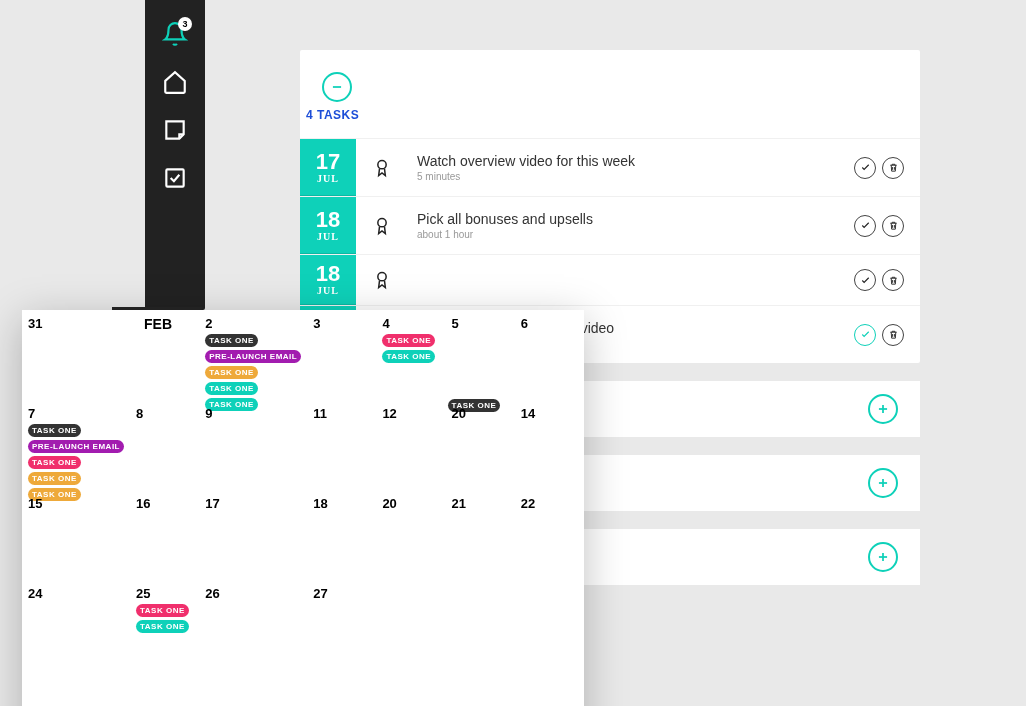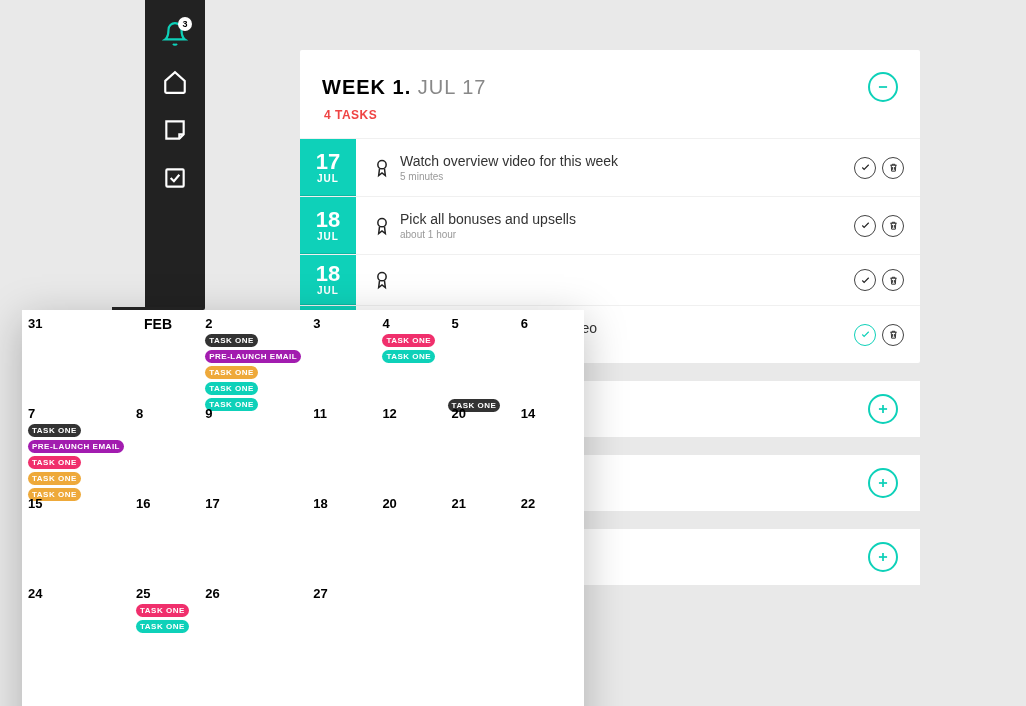--- a/index.html
+++ b/index.html
@@ -48,44 +48,44 @@
     border-radius: 2px;
     margin-bottom: 18px;
   }
   .week-header {
     display:flex; align-items:center; justify-content:space-between;
     padding: 22px 22px 6px 22px;
   }
   .week-title { font-size: 20px; letter-spacing:1px; }
   .week-title .bold { font-weight:800; color:#000; }
   .week-title .light { font-weight:300; color:#888; }
-  .week-sub { color:#ef4444; font-size:12px; font-weight:700; padding:0 22px 16px 24px; letter-spacing:0.5px; }
+  .week-sub { color:#1d4ed8; font-size:12px; font-weight:700; padding:0 22px 16px 6px; letter-spacing:0.5px; }
   .expand-btn, .collapse-btn {
     width:30px; height:30px; border:2px solid #0ed1b9; border-radius:50%;
     display:flex; align-items:center; justify-content:center;
     color:#0ed1b9; cursor:pointer;
   }
   .expand-btn svg, .collapse-btn svg { width:14px; height:14px; stroke:#0ed1b9; }
 
   .task-row {
     display:flex; align-items:stretch;
     border-top:1px solid #f0f0f0;
   }
   .date-chip {
     width:56px; background:#0ed1b9; color:#fff;
     display:flex; flex-direction:column; align-items:center; justify-content:center;
     border-bottom:1px solid #0bb9a3;
   }
   .date-chip .day { font-size:22px; font-weight:700; line-height:1; }
-  .date-chip .mon { font-size:10px; font-weight:600; letter-spacing:1px; }
+  .date-chip .mon { font-size:10px; font-weight:600; letter-spacing:1px;font-family:Liberation Serif, serif; }
   .task-body {
     flex:1;
     display:flex; align-items:center;
     padding:14px 16px;
-    gap:8px;
+    gap:25px;
   }
   .award-ic { width:20px; height:20px; flex-shrink:0; }
   .task-text { flex:1; }
   .task-title { font-size:14px; color:#333; }
   .task-dur { font-size:10px; color:#999; margin-top:2px; }
   .row-actions { display:flex; gap:6px; margin-left:auto; }
   .act-btn {
     width:22px; height:22px; border:1.5px solid #444; border-radius:50%;
     display:flex; align-items:center; justify-content:center;
     cursor:pointer; color:#222; background:#fff;
@@ -165,25 +165,20 @@
       <rect x="4" y="4" width="16" height="16" rx="1"></rect>
         <path d="M8 12l3 3 5-6"></path>
     </svg>
   </div>
 </div>
 
 <div class="main">
 
   <div class="week-card">
     <div class="week-header">
-      <div>
-        <span class="week-title">
-          <span class="bold">WEEK 1.</span><span class="light"> JUL 17</span>
-        </span>
-      </div>
       <div class="collapse-btn">
         <svg viewBox="0 0 24 24" stroke-width="3" fill="none">
             <line x1="5" y1="12" x2="19" y2="12"></line>
           </svg>
       </div>
     </div>
     <div class="week-sub">4 TASKS</div>
     <div class="week-body" id="task-list">
         <div class="task-row">
           <div class="date-chip">

